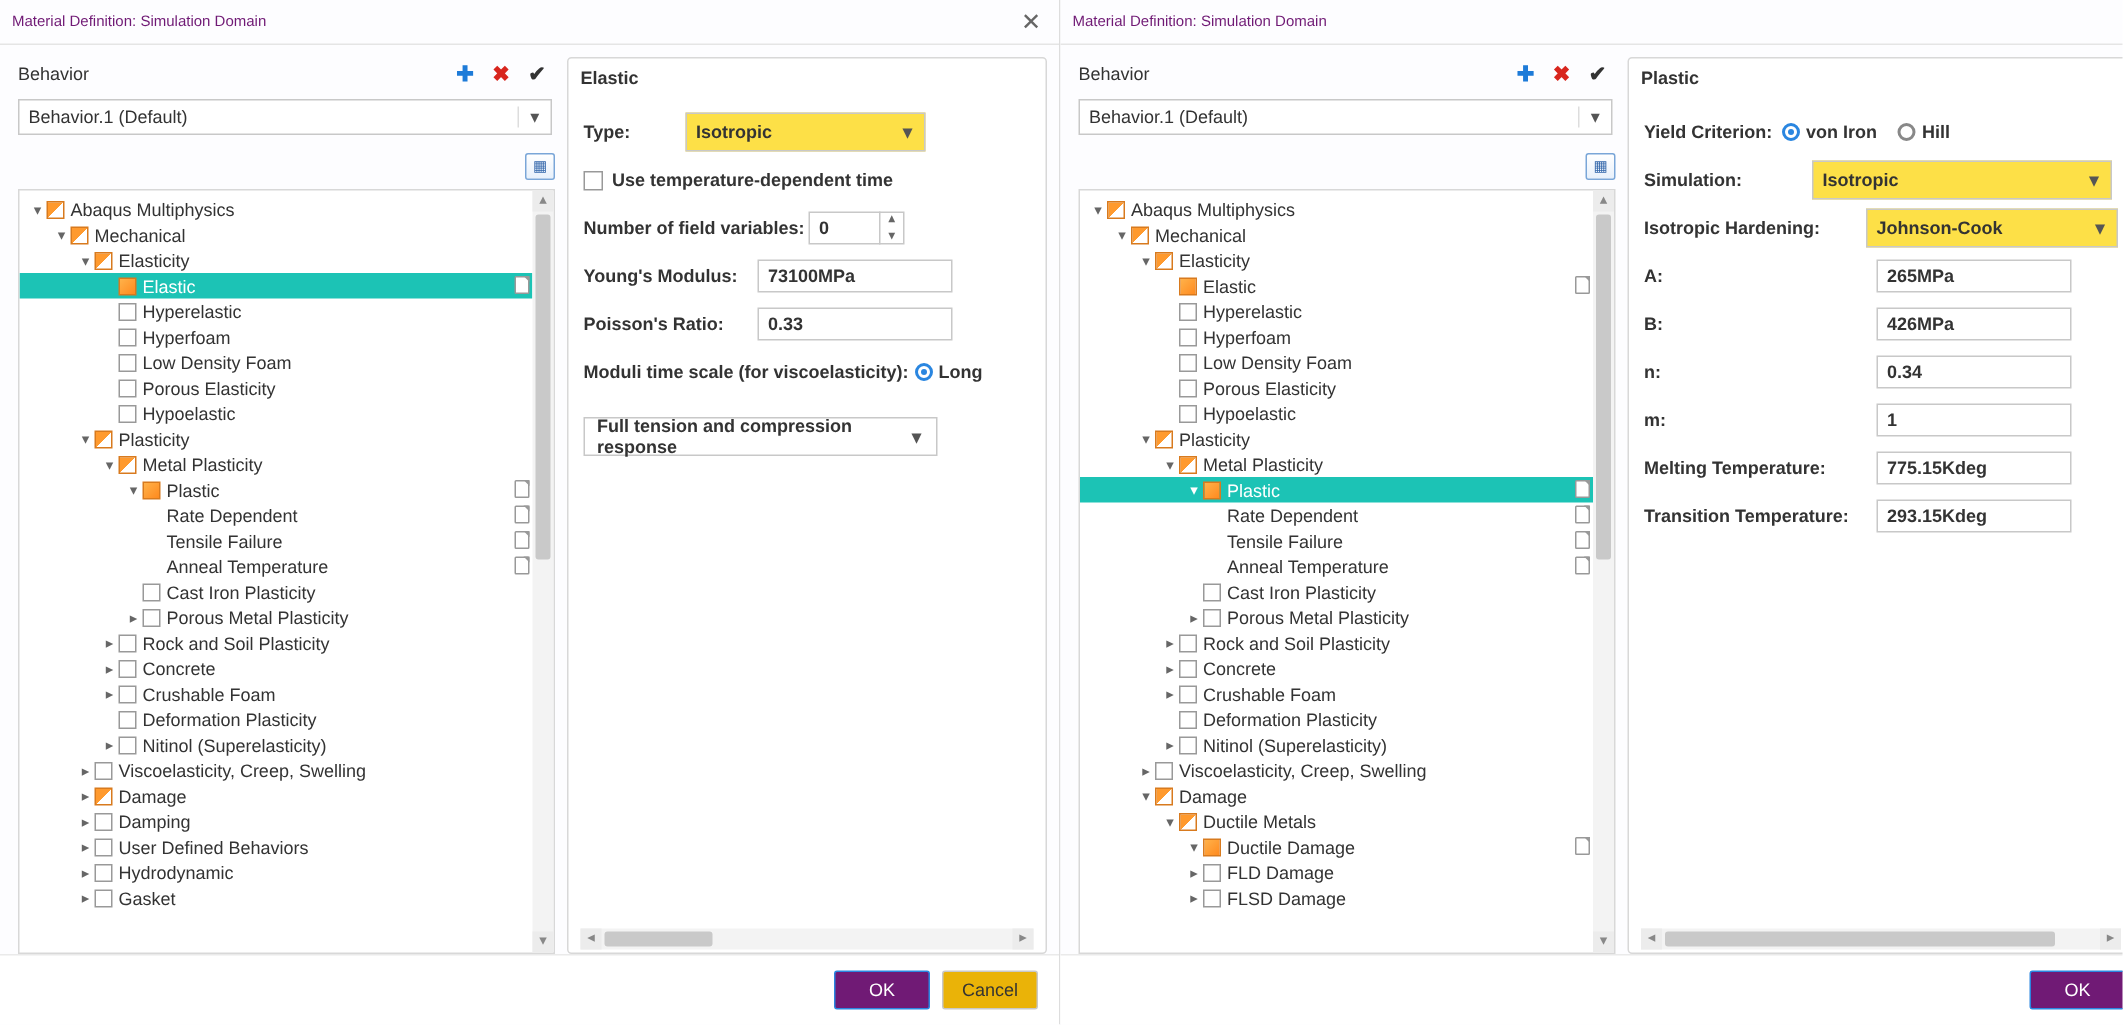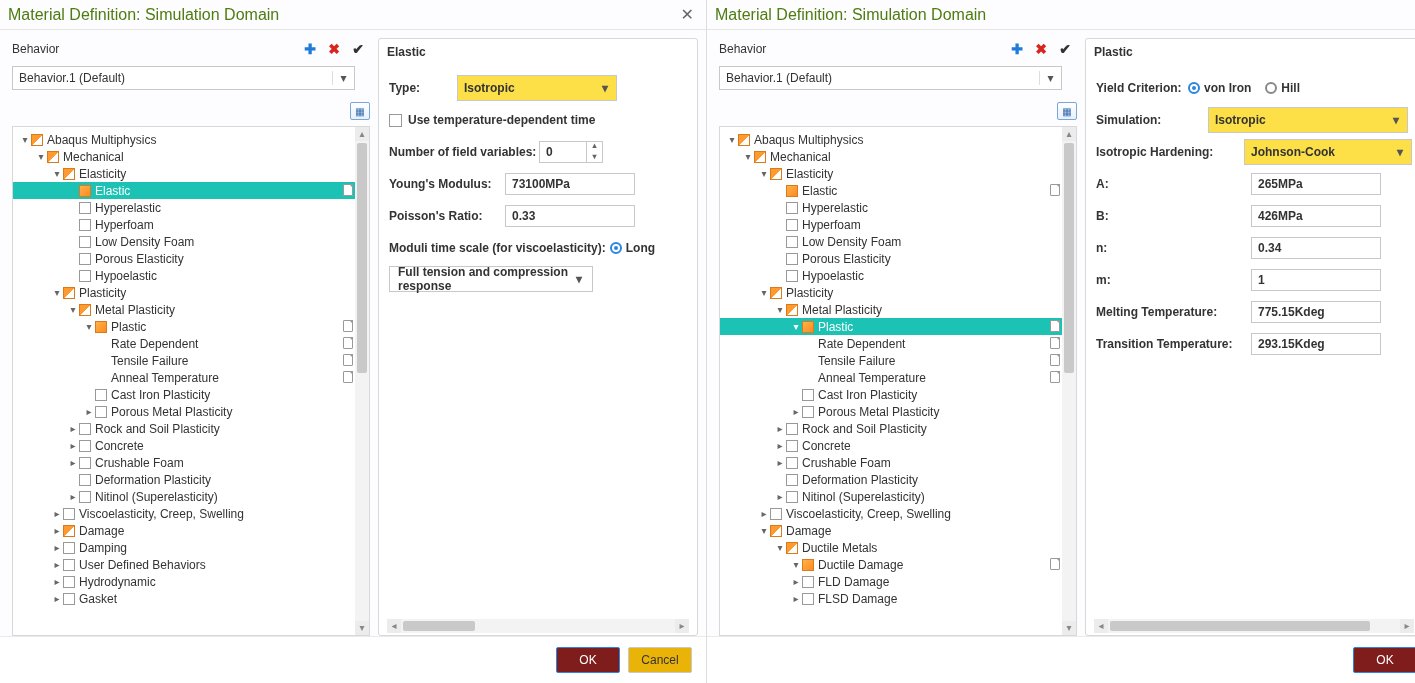--- a/index.html
+++ b/index.html
@@ -1,31 +1,31 @@
 <!DOCTYPE html>
 <html><head>
 <meta charset="utf-8">
 <style>
   * { box-sizing: border-box; font-family: "Segoe UI", Arial, sans-serif; font-size: 12px; }
   body { margin:0; padding:0; background:#fff; color:#333; }
   .wrap { display:flex; width:1415px; height:683px; }
   .pane { flex:0 0 707px; border-right:1px solid #ddd; display:flex; flex-direction:column; background:#fdfdff; position:relative;}
   .titlebar { display:flex; align-items:center; height:30px; padding:0 8px; border-bottom:1px solid #e5e5e5;}
-  .titlebar .title { flex:1; font-size:16px; color:#4d7c0f;}
+  .titlebar .title { flex:1; font-size:10px; color:#701a75;}
   .titlebar .close { color:#666; font-size:16px; cursor:pointer; padding:0 4px;}
   .body { display:flex; flex:1; overflow:hidden;}
   .leftcol { flex:0 0 370px; display:flex; flex-direction:column; padding:4px 0 0 12px; min-width:0;}
   .rightcol { flex:1; background:#fff; border:1px solid #d8d8d8; border-radius:3px; margin:8px 8px 0 8px; display:flex; flex-direction:column; min-width:0;}
   .behav-row { display:flex; align-items:center; height:22px; margin-top:4px;}
   .behav-row .lab { flex:1; color:#333;}
   .icon-btn { width:16px; height:16px; display:inline-flex; align-items:center; justify-content:center; margin:0 4px; cursor:pointer;}
   .plus { color:#1e7bd8; font-weight:bold; font-size:14px;}
   .xred { color:#d8261e; font-weight:bold; font-size:14px;}
   .check { color:#333; font-weight:bold; font-size:14px;}
-  .combo { display:flex; align-items:center; border:1px solid #c8c8c8; background:#fff; height:24px; margin-top:6px; margin-right:15px;}
+  .combo { display:flex; align-items:center; border:1px solid #c8c8c8; background:#fff; height:24px; margin-top:6px; margin-right:2px;}
   .combo span.val { flex:1; padding:0 6px; color:#333;}
   .combo span.arrow { width:22px; text-align:center; color:#555; border-left:1px solid #ddd;}
   .opts-row { display:flex; align-items:center; margin-top:10px; height:22px;}
   .opts-row .lab { flex:1;margin-top:41px; }
   .grid-icon { width:20px; height:18px; border:1px solid #7aa6d8; background:linear-gradient(#fff,#e7f0fb); border-radius:2px; display:inline-flex; align-items:center; justify-content:center; color:#3367ab; font-size:10px;}
   .tree-box { flex:1; border:1px solid #d8d8d8; margin-top:4px; position:relative; overflow:hidden; background:#fff;}
   .tree { position:absolute; top:0; left:0; right:14px; bottom:0; overflow:hidden; padding:4px 0;}
   .tree-scroll { position:absolute; right:0; top:0; bottom:0; width:14px; background:#f3f3f3;}
   .tree-scroll .uarr, .tree-scroll .darr { position:absolute; left:0; right:0; height:14px; text-align:center; color:#888; font-size:10px; line-height:14px; background:#ececec;}
   .tree-scroll .uarr { top:0; } .tree-scroll .darr { bottom:0; }
@@ -60,21 +60,21 @@
   .radio.on { border-color:#2a86e0;}
   .radio.on::after { content:""; position:absolute; left:2px; top:2px; right:2px; bottom:2px; background:#2a86e0; border-radius:50%;}
   .big-combo { border:1px solid #c8c8c8; background:#fff; height:26px; display:flex; align-items:center; padding:0 8px; width:250px; position:relative;}
   .big-combo::after { content:"▾"; position:absolute; right:10px; color:#555;}
   .h-scroll { height:14px; background:#f3f3f3; margin:6px 8px 2px 8px; position:relative;}
   .h-scroll .larr,.h-scroll .rarr{position:absolute;top:0;bottom:0;width:14px;text-align:center;color:#888;font-size:10px;line-height:14px;background:#ececec;}
   .h-scroll .larr{left:0}.h-scroll .rarr{right:0}
   .h-scroll .thumb{position:absolute;left:16px;width:72px;top:2px;bottom:2px;background:#c9c9c9;border-radius:2px;}
   .btnbar { display:flex; justify-content:flex-end; padding:10px 14px; gap:8px; border-top:1px solid #eaeaea; background:#fff;}
   .btn { min-width:64px; height:26px; display:flex; align-items:center; justify-content:center; border:1px solid #c8c8c8; background:#eab308; border-radius:2px; cursor:pointer; padding:0 12px;}
-  .btn.primary { background:#7f1d1d; color:#fff; border-color:#2a86e0;}
+  .btn.primary { background:#701a75; color:#fff; border-color:#2a86e0;}
 </style>
 </head>
 <body>
 
 <div class="wrap">
 
 <div class="pane">
  <div class="titlebar">
    <span class="title">Material Definition: Simulation Domain</span>
    <span class="close">✕</span>
@@ -281,21 +281,21 @@
          <span class="flab" style="width:116px">Poisson's Ratio:</span>
          <div class="text-in">
                 <span>0.33</span>
               </div>
        </div>
        <div class="frow">
          <span>Moduli time scale (for viscoelasticity):</span>
          <span class="radio on" style="margin-left:4px"></span>
          <span>Long</span>
        </div>
-       <div class="big-combo" style="margin-top:4px;width:204px">
+       <div class="big-combo" style="margin-top:16px;width:236px">
               <span>Full tension and compression response </span>
             </div>
      </div>
      <div style="flex:1"></div>
      <div class="h-scroll">
             <span class="larr">◂</span>
             <span class="thumb"></span>
             <span class="rarr">▸</span>
           </div>
    </div>

